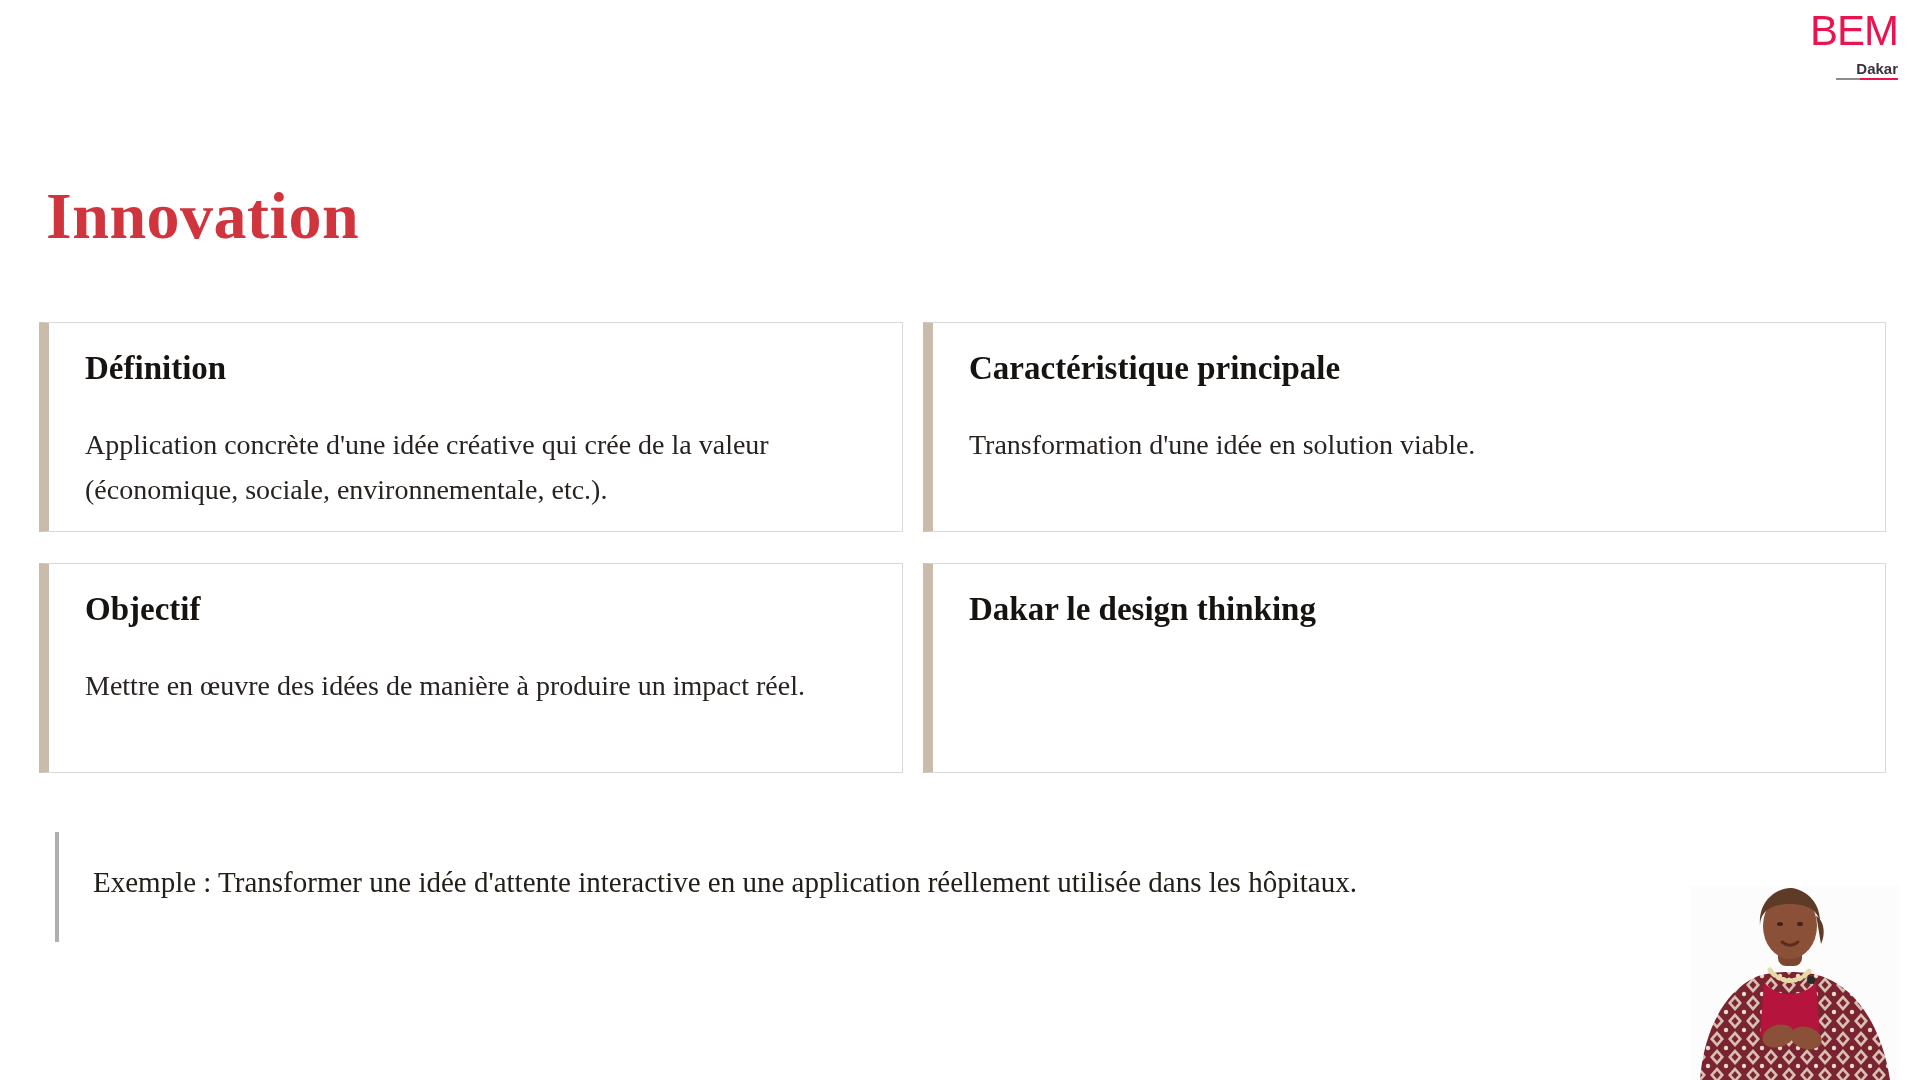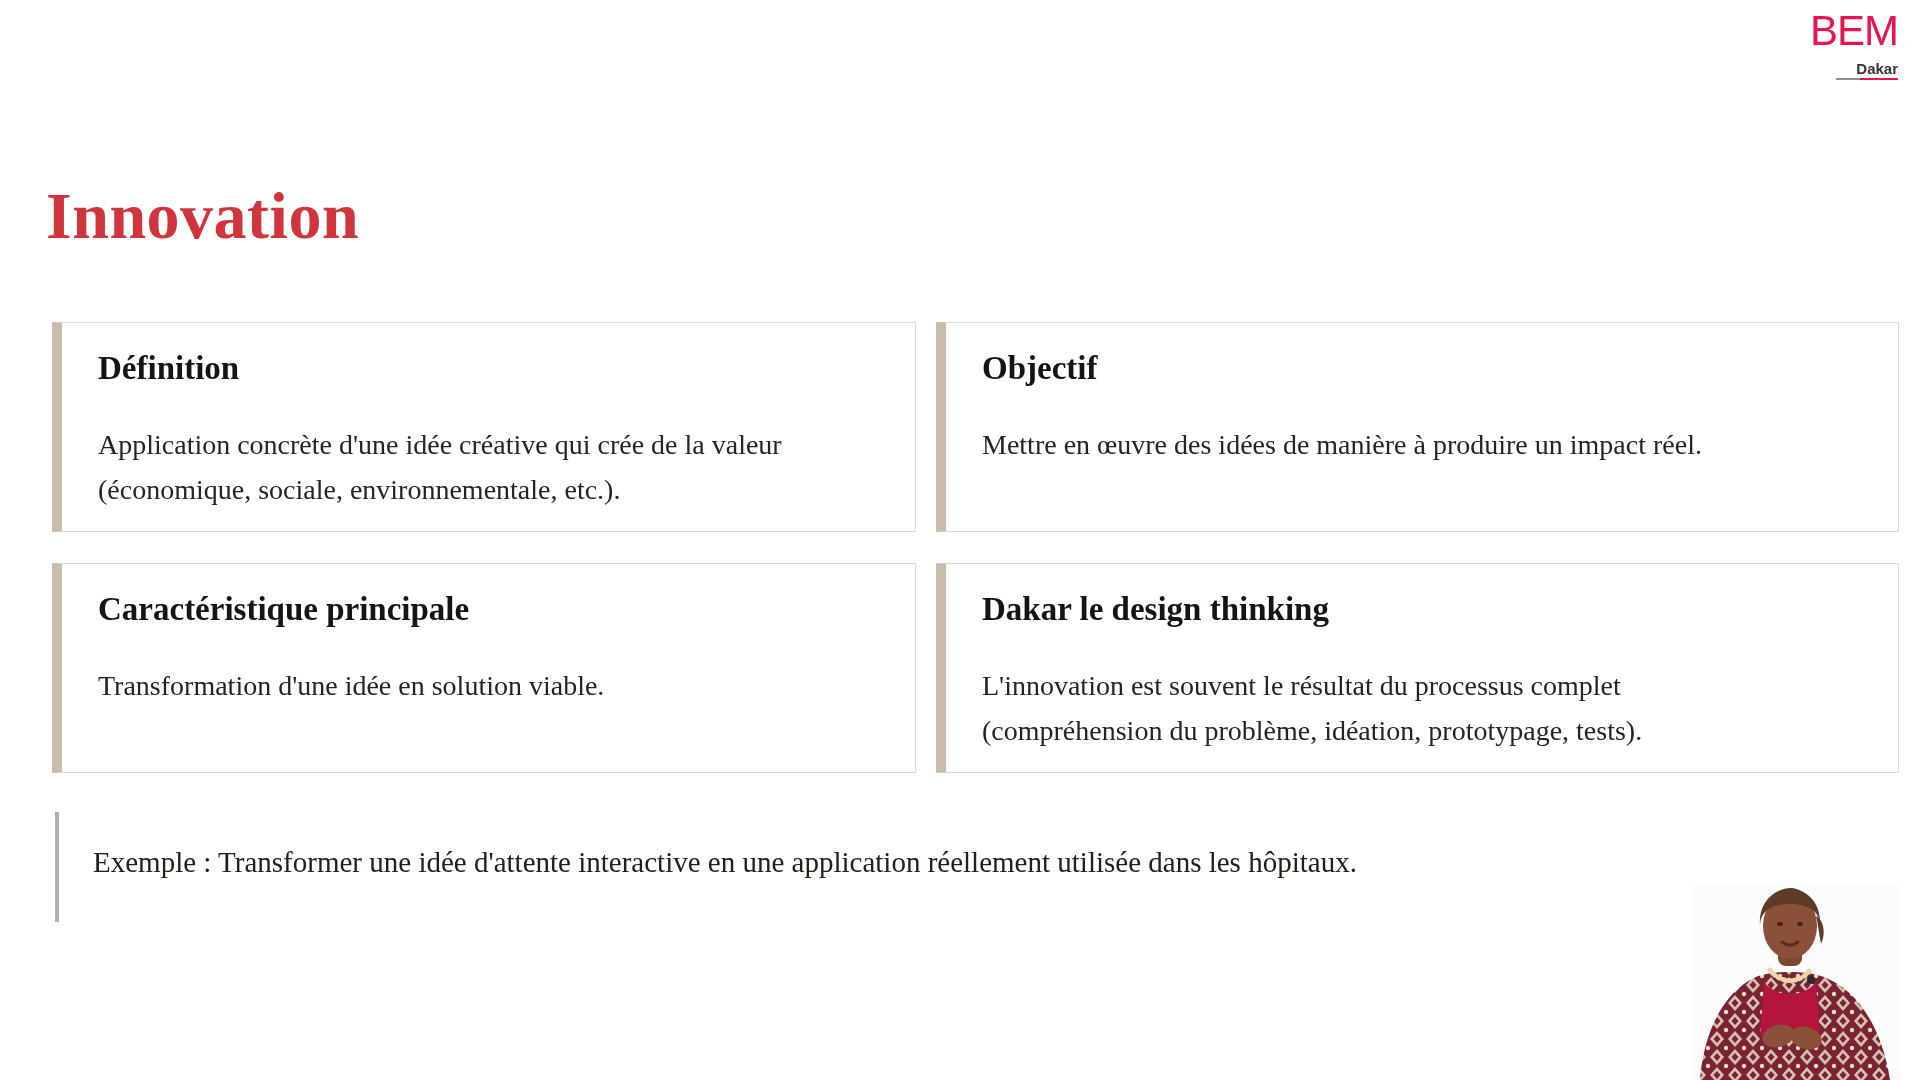--- a/index.html
+++ b/index.html
@@ -48,21 +48,21 @@
     top: 178px;
     font-size: 66px;
     font-weight: 700;
     color: #d0353e;
     letter-spacing: 0.5px;
   }
 
   
   .cards-grid {
     position: absolute;
-    left: 52px;
+    left: 39px;
     top: 322px;
     display: grid;
     grid-template-columns: 864px 963px;
     grid-template-rows: 210px 210px;
     column-gap: 20px;
     row-gap: 31px;
   }
   .card {
     background: #ffffff;
     border: 1px solid #d9d9d9;
@@ -80,21 +80,21 @@
     font-size: 28px;
     color: #282320;
     line-height: 1.62;
     white-space: pre-line;
   }
 
   
   .example-note {
     position: absolute;
     left: 55px;
-    top: 812px;
+    top: 832px;
     width: 1500px;
     min-height: 110px;
     border-left: 4px solid #b0aeae;
     padding: 34px 0 0 34px;
     font-size: 29px;
     color: #242019;
   }
 
   
   .interpreter {
@@ -118,33 +118,31 @@
 
 <div class="cards-grid">
 
   <div class="card">
     <div class="card-heading">Définition</div>
     <div class="card-body">Application concrète d'une idée créative qui crée de la valeur
 (économique, sociale, environnementale, etc.).</div>
   </div>
 
   <div class="card">
+    <div class="card-heading">Caractéristique principale</div>
+    <div class="card-body">Transformation d'une idée en solution viable.</div>
+  </div>
+
+  <div class="card">
     <div class="card-heading">Objectif</div>
     <div class="card-body">Mettre en œuvre des idées de manière à produire un impact réel.</div>
   </div>
 
   <div class="card">
-    <div class="card-heading">Caractéristique principale</div>
-    <div class="card-body">Transformation d'une idée en solution viable.</div>
-  </div>
-
-  <div class="card">
     <div class="card-heading">Dakar le design thinking</div>
-    <div class="card-body">L'innovation est souvent le résultat du processus complet
-(compréhension du problème, idéation, prototypage, tests).</div>
   </div>
 
 </div>
 
 <div class="example-note">
   <span>Exemple : Transformer une idée d'attente interactive en une application réellement utilisée dans les hôpitaux.</span>
 </div>
 
 <div class="interpreter">
   <svg width="210" height="194" viewBox="0 0 210 194" xmlns="http://www.w3.org/2000/svg">

